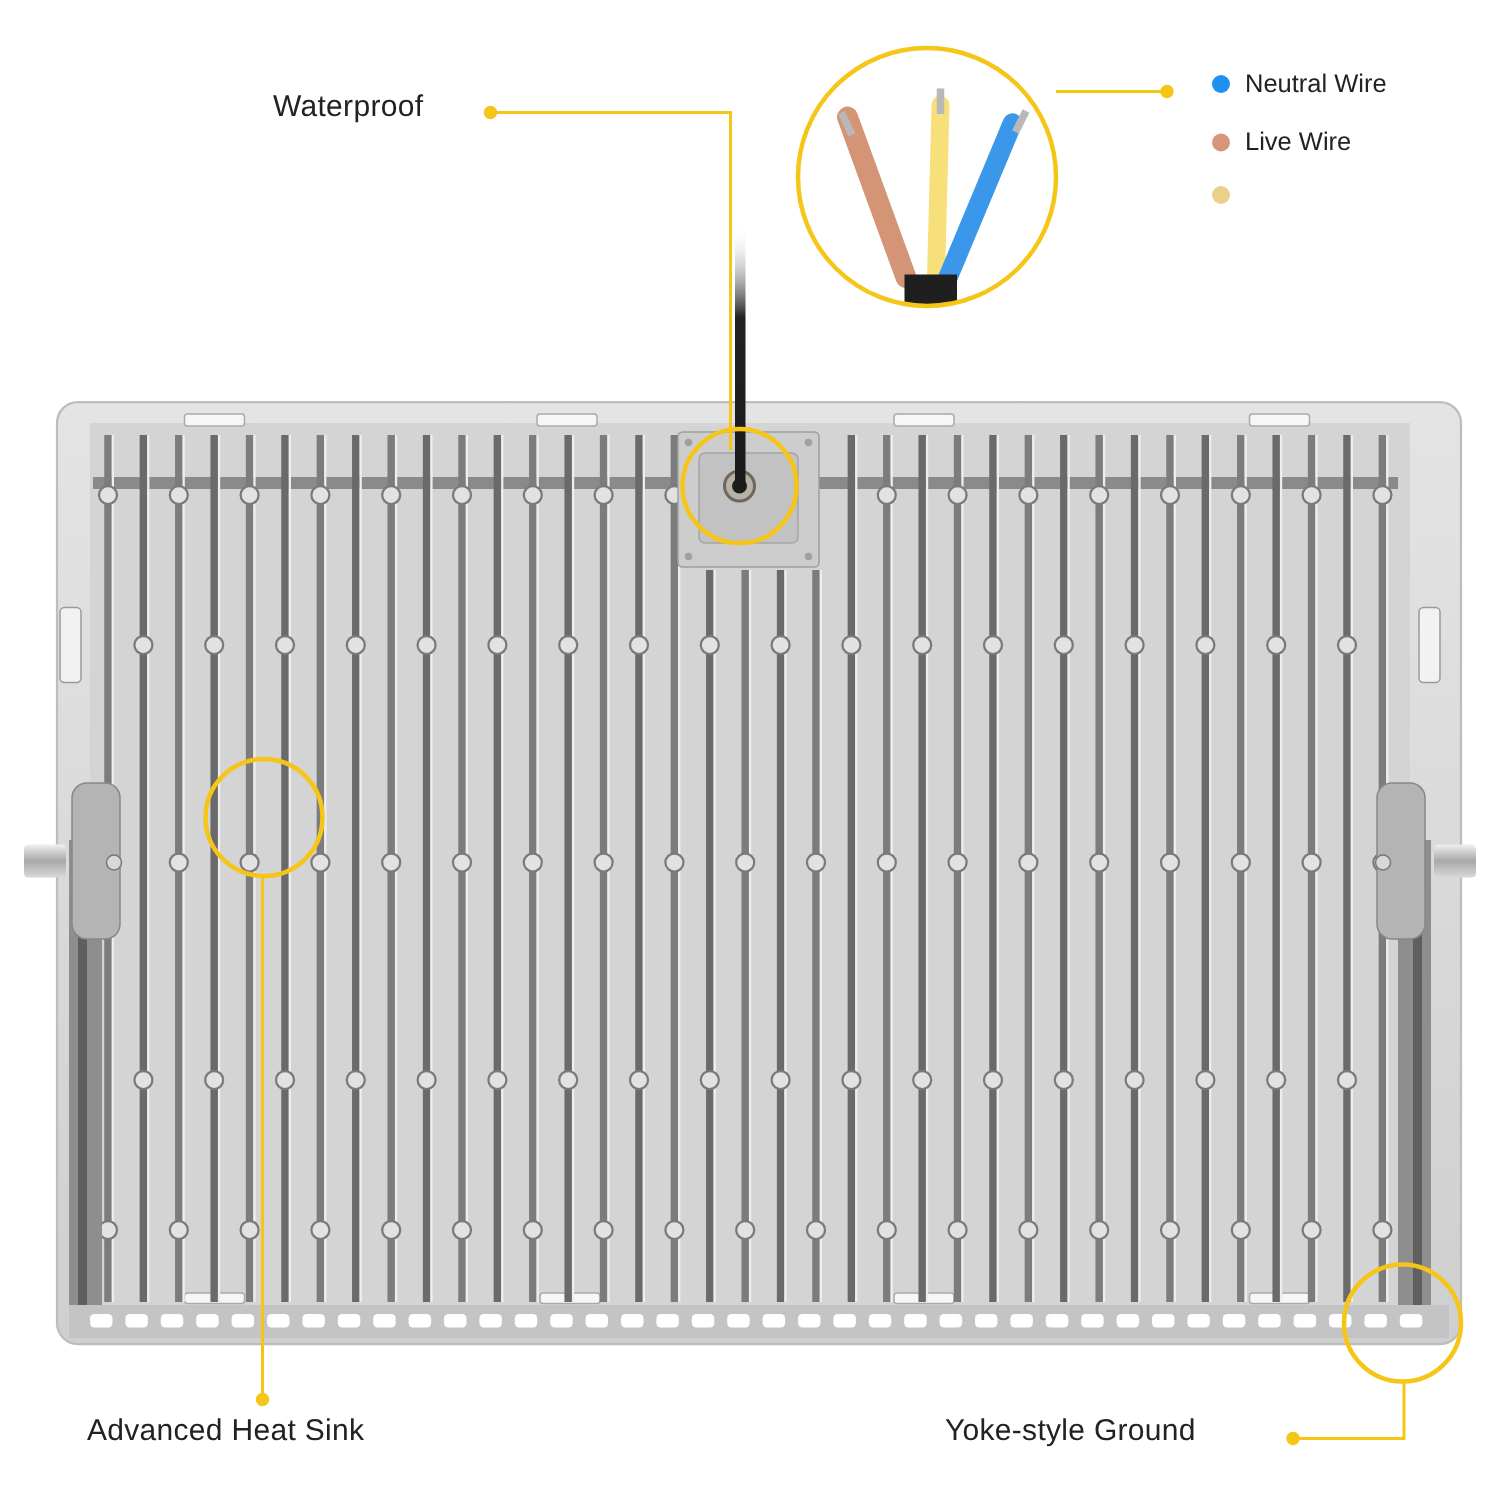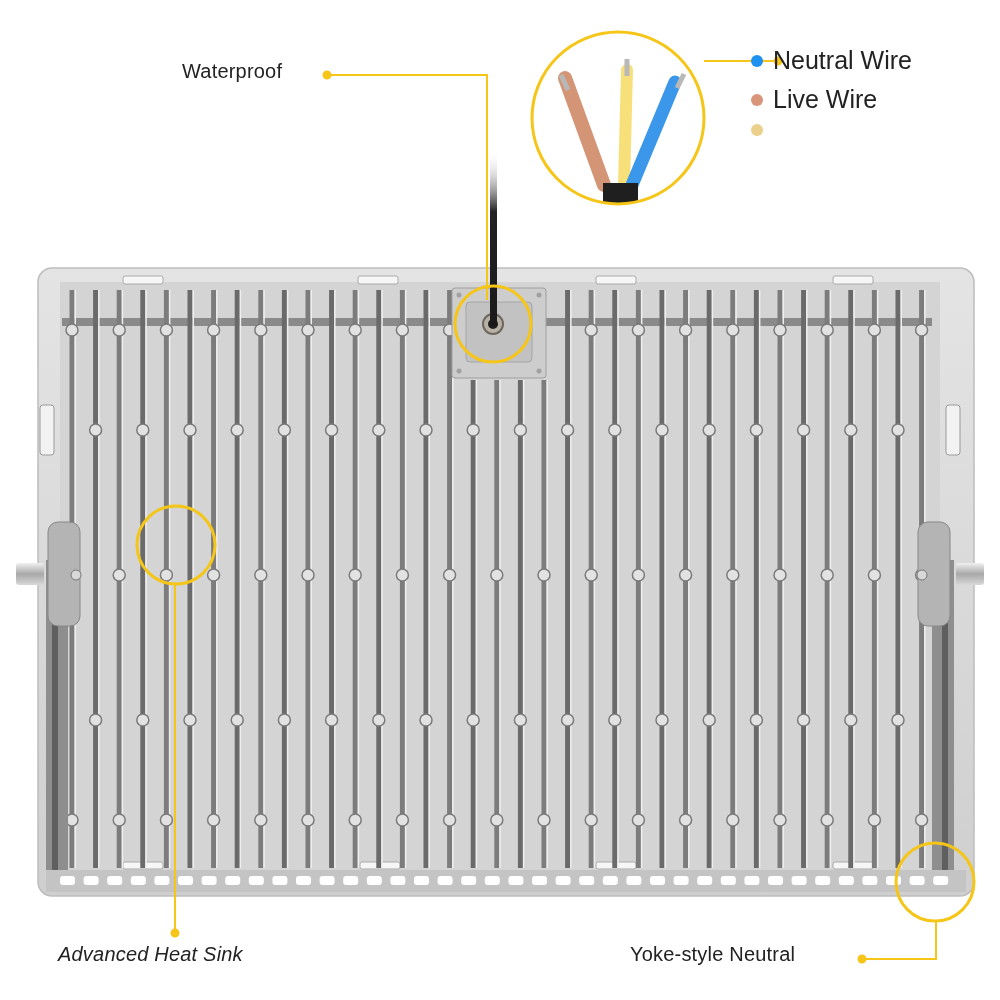--- a/index.html
+++ b/index.html
@@ -1,19 +1,19 @@
 <!DOCTYPE html>
 <html><head>
 <meta charset="utf-8">
 <style>
   html, body { margin:0; padding:0; background:#ffffff; }
   body { width:1000px; height:1000px; position:relative; overflow:hidden;
          font-family:"Liberation Sans", "DejaVu Sans", sans-serif; }
   .label { position:absolute; font-size:20px; color:#222222; white-space:nowrap; letter-spacing:0.2px; }
-  .legend-item { position:absolute; left:751px; font-size:25px; color:#222222; display:flex; align-items:center; white-space:nowrap; }
+  .legend-item { position:absolute; left:808px; font-size:17px; color:#222222; display:flex; align-items:center; white-space:nowrap; }
   .legend-dot { width:12px; height:12px; border-radius:50%; margin-right:10px; display:inline-block; }
   svg { position:absolute; left:0; top:0; }
 </style>
 </head>
 <body>
 
 <svg width="1000" height="1000" viewBox="0 0 1000 1000">
   <defs>
     <linearGradient id="bodyGrad" x1="0" y1="0" x2="0" y2="1">
       <stop offset="0" stop-color="#e4e4e4"></stop>
@@ -323,22 +323,22 @@
   </g>
 
   <g stroke="#f5c518" stroke-width="2" fill="none">
     <circle cx="935" cy="882" r="39" stroke-width="3"></circle>
     <polyline points="936,922 936,959 862,959"></polyline>
     <circle cx="862" cy="959" r="3.5" fill="#f5c518"></circle>
   </g>
 </svg>
 
 <div class="label" style="left:182px; top:60px;">Waterproof</div>
-<div class="label" style="left:58px; top:943px;font-style:italic;">Advanced Heat Sink</div>
-<div class="label" style="left:630px; top:943px;">Yoke-style Neutral</div>
+<div class="label" style="left:58px; top:943px;">Advanced Heat Sink</div>
+<div class="label" style="left:630px; top:943px;">Yoke-style Ground</div>
 
 <div>
   <div class="legend-item" style="top:46px;">
     <span class="legend-dot" style="background:#1e90f0;"></span>
     <span>Neutral Wire</span>
   </div>
   <div class="legend-item" style="top:85px;">
     <span class="legend-dot" style="background:#d9957a;"></span>
     <span>Live Wire</span>
   </div>

